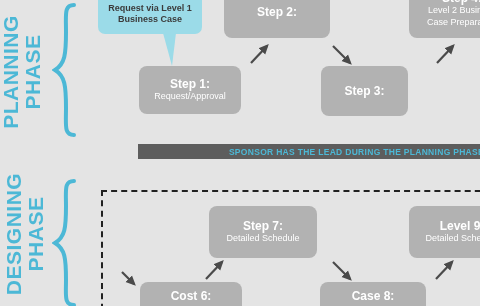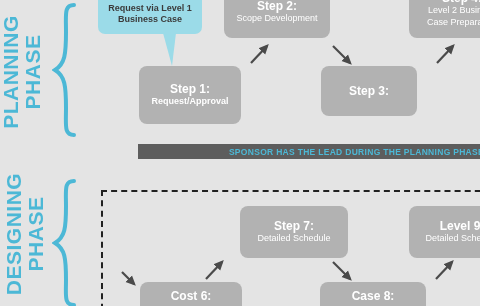--- a/index.html
+++ b/index.html
@@ -147,31 +147,30 @@
   </svg>
 
   <div id="speech-bubble" style="left:98px; top:-6px; width:104px; height:40px;">
     <span style="white-space:pre-line;">Request via Level 1
 Business Case</span>
   </div>
   <svg class="arrow-layer">
     <path d="M163 33 L176 33 L172 66 Z" fill="#9bdbe8"></path>
   </svg>
 
-  <div class="step-box" style="left:139px; top:66px; width:102px; height:58px;">
+  <div class="step-box" style="left:139px; top:66px; width:102px; height:48px;">
     <div class="step-title">Step 1:</div>
-    <div class="step-desc" style="white-space:pre-line;font-weight:bold;">Request/Approval</div>
+    <div class="step-desc" style="white-space:pre-line;">Request/Approval</div>
   </div>
 
   <div class="step-box" style="left:224px; top:-14px; width:106px; height:52px;">
     <div class="step-title">Step 2:</div>
-    <div class="step-desc" style="white-space:pre-line;">Scope Development</div>
-  </div>
-
-  <div class="step-box" style="left:321px; top:66px; width:96px; height:50px;">
+  </div>
+
+  <div class="step-box" style="left:321px; top:66px; width:87px; height:50px;">
     <div class="step-title">Step 3:</div>
   </div>
 
   <div class="step-box" style="left:409px; top:-18px; width:106px; height:56px;">
     <div class="step-title">Step 4:</div>
     <div class="step-desc" style="white-space:pre-line;">Level 2 Business
 Case Preparation</div>
   </div>
 
   <svg class="arrow-layer">
@@ -194,21 +193,21 @@
 
   <div class="phase-label" id="designing-label">DESIGNING
 PHASE</div>
 
   <svg class="brace" style="left:52px; top:178px;" width="26" height="130" viewBox="0 0 26 130">
     <path d="M22 3 C12 3, 14 12, 14 28 C14 50, 13 59, 3 65 C13 71, 14 80, 14 102 C14 118, 12 127, 22 127" fill="none" stroke="#4cb8d6" stroke-width="4" stroke-linecap="round"></path>
   </svg>
 
   <div id="dashed-region" style="left:101px; top:190px; width:400px; height:130px;"></div>
 
-  <div class="step-box" style="left:240px; top:206px; width:108px; height:52px;">
+  <div class="step-box" style="left:209px; top:206px; width:108px; height:52px;">
     <div class="step-title">Step 7:</div>
     <div class="step-desc" style="white-space:pre-line;">Detailed Schedule</div>
   </div>
 
   <div class="step-box" style="left:409px; top:206px; width:106px; height:52px;">
     <div class="step-title">Level 9:</div>
     <div class="step-desc" style="white-space:pre-line;">Detailed Schedule</div>
   </div>
 
   <div class="step-box" style="left:140px; top:282px; width:102px; height:48px; justify-content:flex-start; padding-top:8px;">

